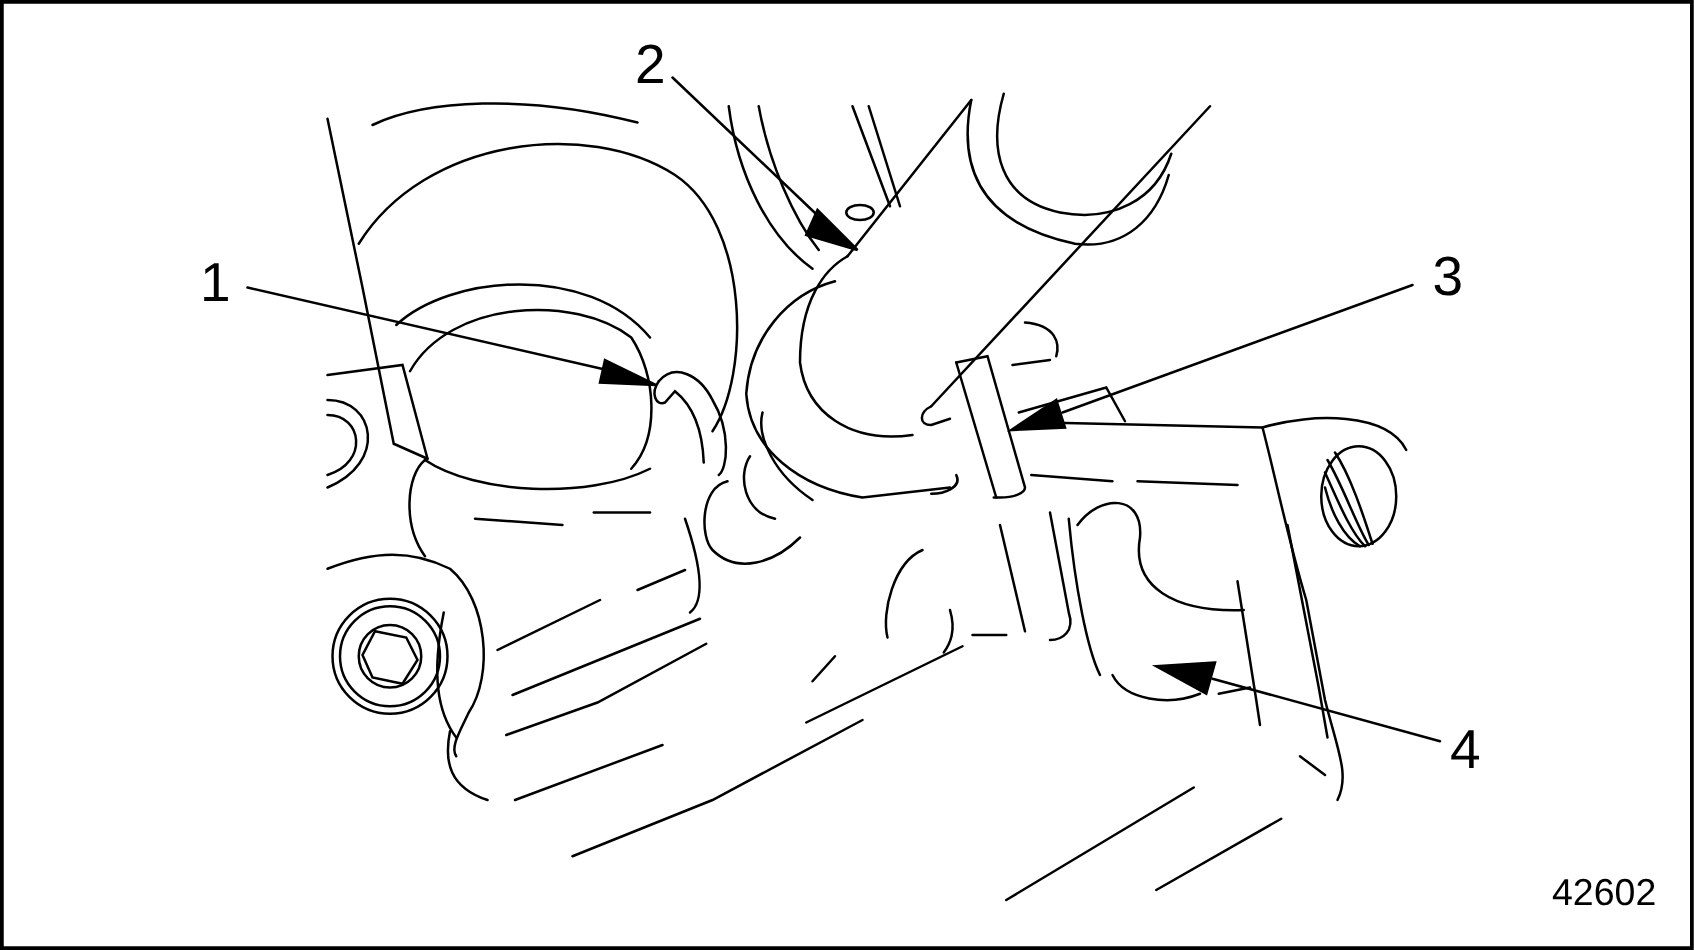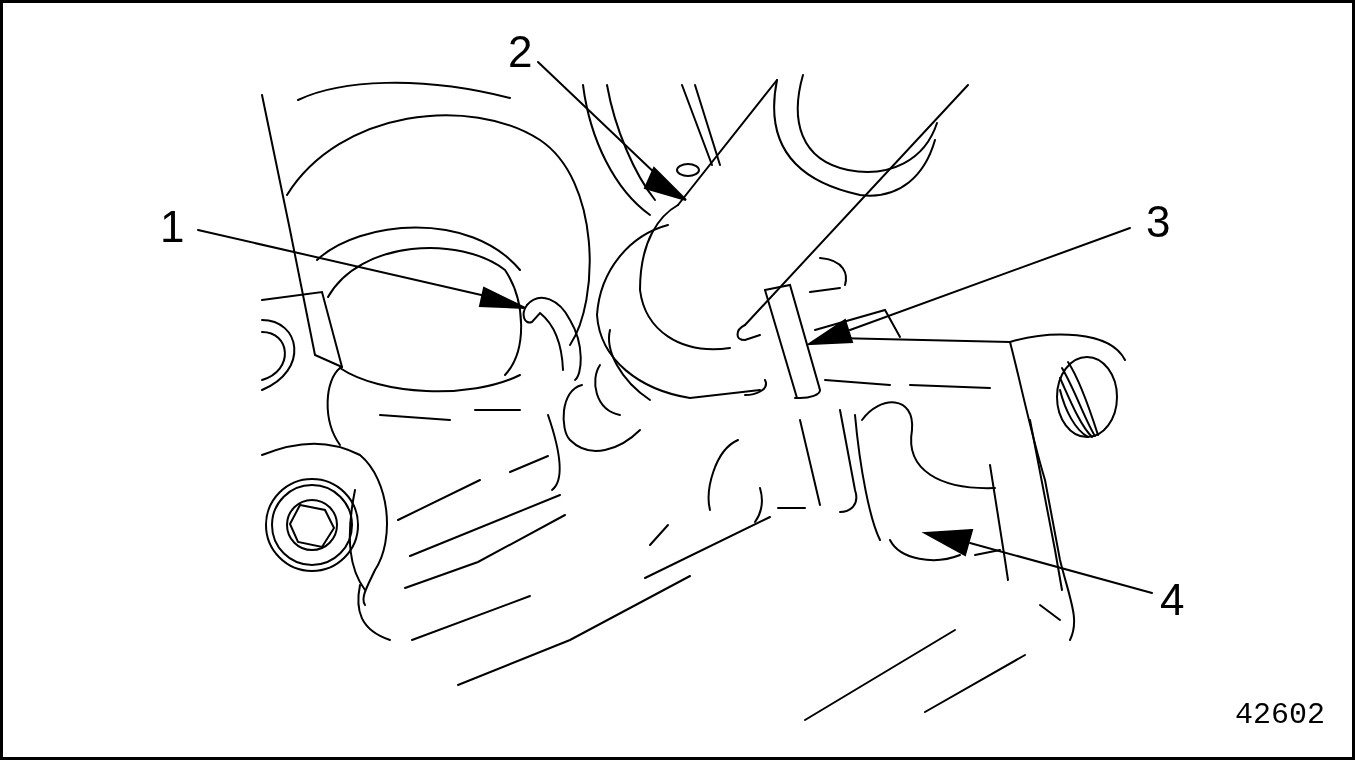--- a/index.html
+++ b/index.html
@@ -2,21 +2,21 @@
 <html><head>
 <meta charset="utf-8">
 <style>
   html, body { margin: 0; padding: 0; background: #ffffff; }
   body { width: 1355px; height: 760px; overflow: hidden; position: relative;
          font-family: "Liberation Sans", sans-serif; }
   #frame { position: absolute; left: 0; top: 0; width: 1355px; height: 760px; box-sizing: border-box;
            border: 3px solid #000; background: #fff; }
   svg#art { position: absolute; left: 0; top: 0; }
   .callout { position: absolute; font-family: "Liberation Sans", sans-serif; font-size: 44px; line-height: 1; color: #000; }
-  .figno { position: absolute; right: 30px; bottom: 30px; font-family: Liberation Mono, monospace;
+  .figno { position: absolute; right: 30px; bottom: 30px; font-family: Liberation Sans, sans-serif;
            font-size: 30px; line-height: 1; color: #000; }
 </style>
 </head>
 <body>
 
 <div id="frame"></div>
 
 <svg id="art" width="1355" height="760" viewBox="0 0 1355 760" fill="none" stroke="#000" stroke-width="2" stroke-linecap="round">
 
   <g>

